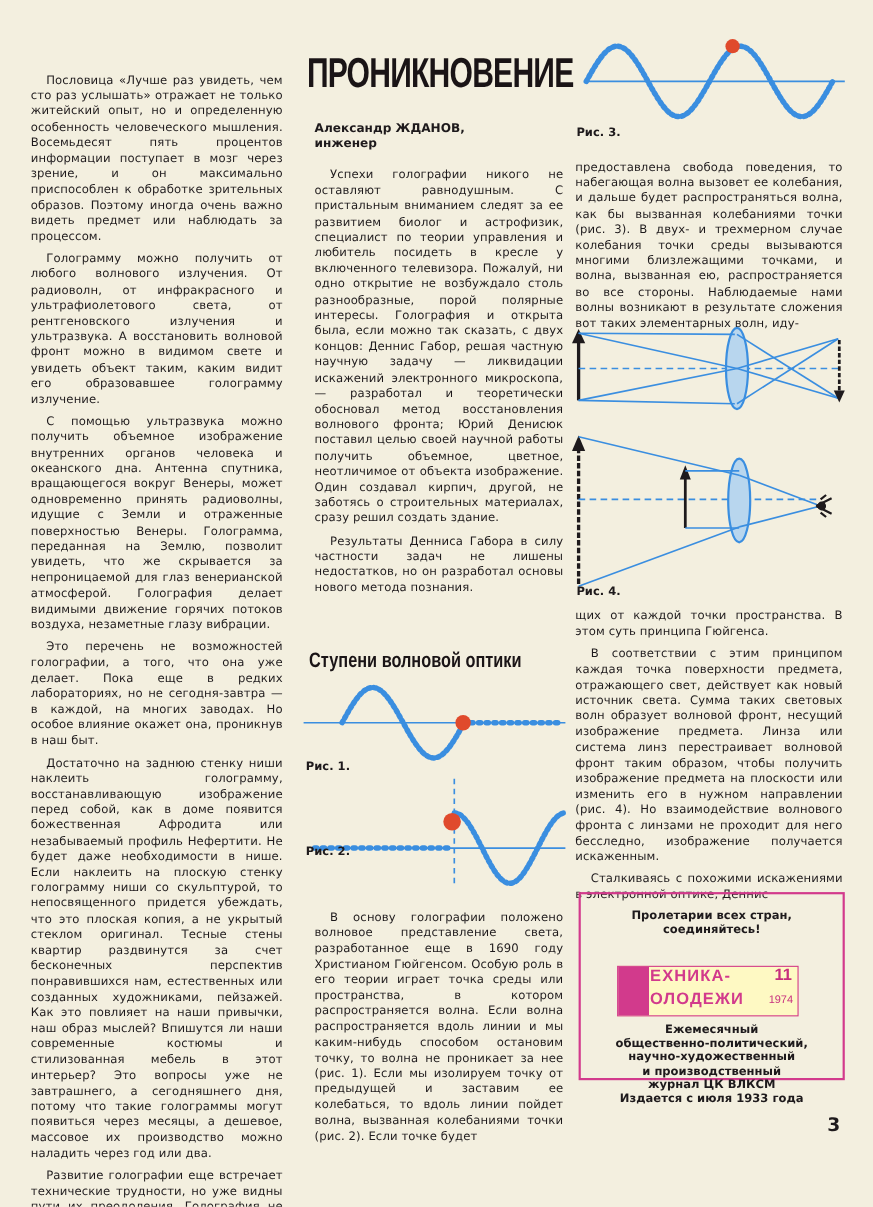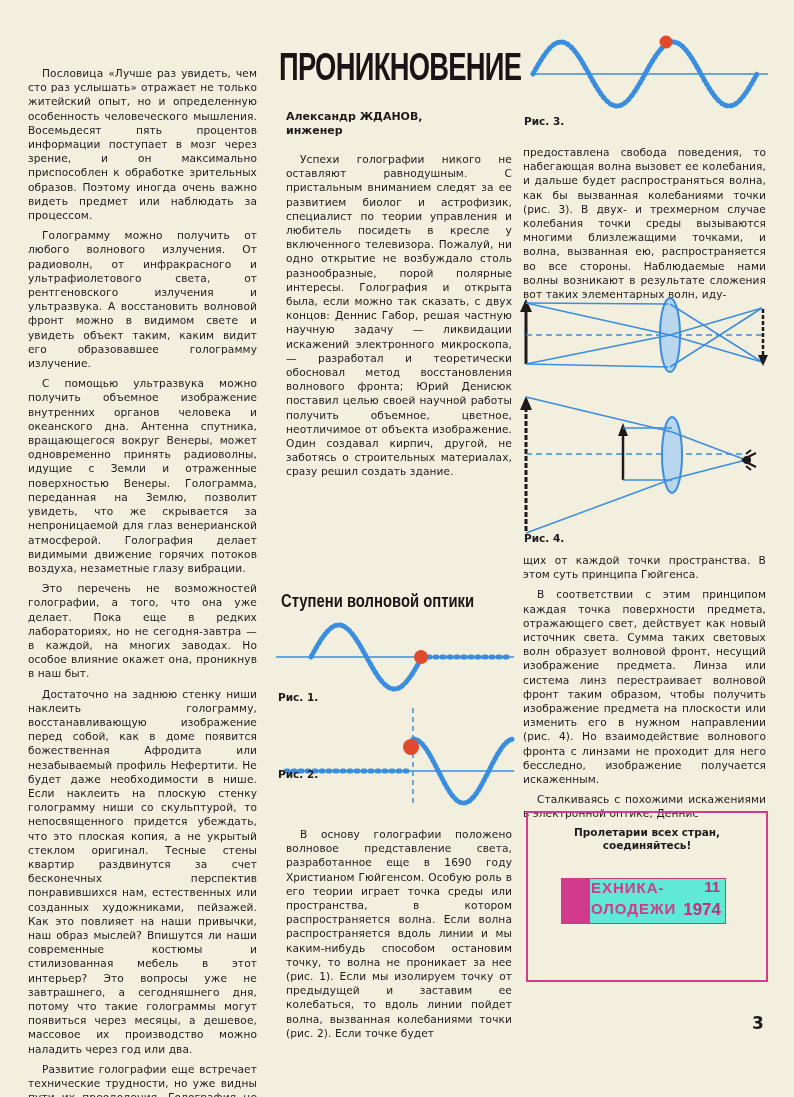--- a/index.html
+++ b/index.html
@@ -30,27 +30,27 @@
     transform:scaleX(0.78); transform-origin:left top; white-space:nowrap; color:#1a1416;
   }
   .caption { position:absolute; font-size:10.5px; font-weight:bold; }
   svg { position:absolute; overflow:visible; }
   .infobox {
     position:absolute; left:526px; top:811px; width:242px; height:171px;
     border:2px solid #d23a8c; box-sizing:border-box; text-align:center;
     font-size:10.5px; font-weight:bold; line-height:12.5px;
   }
   .infobox .slogan { margin-top:13px; }
-  .logo { position:absolute; left:33px; top:65px; width:165px; height:46px; border:1.5px solid #d23a8c; background:#5eead4; box-sizing:border-box; }
+  .logo { position:absolute; left:33px; top:65px; width:165px; height:46px; border:1.5px solid #d23a8c; background:#fef9c3; box-sizing:border-box; }
   .logo .bigT { position:absolute; left:0; top:0; width:28px; height:44px; background:#d23a8c; }
   .logo .row1, .logo .row2 { position:absolute; left:29px; font-family:"Liberation Sans", sans-serif; font-weight:bold; color:#d23a8c; font-size:15px; letter-spacing:1px; white-space:nowrap; }
   .logo .row1 { top:3px; }
   .logo .row2 { top:24px; }
   .logo .num { position:absolute; right:5px; top:2px; font-family:"Liberation Sans", sans-serif; font-weight:bold; font-size:15px; color:#c72e7e; }
-  .logo .year { position:absolute; right:4px; top:25px; font-family:"Liberation Sans", sans-serif; font-size:17px; color:#c72e7e; font-weight:bold; }
+  .logo .year { position:absolute; right:4px; top:25px; font-family:"Liberation Sans", sans-serif; font-size:10px; color:#c72e7e; font-weight:normal; }
   .infobox .desc { position:absolute; left:0; right:0; top:117px; }
   .pagenum { position:absolute; left:752px; top:1013px; font-size:17px; font-weight:bold; }
 </style>
 </head>
 <body>
 
 <div id="col1" class="col">
   <p>Пословица «Лучше раз увидеть, чем сто раз услышать» отражает не только житейский опыт, но и определенную особенность человеческого мышления. Восемьдесят пять процентов информации поступает в мозг через зрение, и он максимально приспособлен к обработке зрительных образов. Поэтому иногда очень важно видеть предмет или наблюдать за процессом.</p>
   <p>Голограмму можно получить от любого волнового излучения. От радиоволн, от инфракрасного и ультрафиолетового света, от рентгеновского излучения и ультразвука. А восстановить волновой фронт можно в видимом свете и увидеть объект таким, каким видит его образовавшее голограмму излучение.</p>
   <p>С помощью ультразвука можно получить объемное изображение внутренних органов человека и океанского дна. Антенна спутника, вращающегося вокруг Венеры, может одновременно принять радиоволны, идущие с Земли и отраженные поверхностью Венеры. Голограмма, переданная на Землю, позволит увидеть, что же скрывается за непроницаемой для глаз венерианской атмосферой. Голография делает видимыми движение горячих потоков воздуха, незаметные глазу вибрации.</p>
@@ -61,20 +61,21 @@
 </div>
 
 <div class="title">ПРОНИКНОВЕНИЕ</div>
 <div class="author">
   <div>Александр ЖДАНОВ,</div>
   <div class="role">инженер</div>
 </div>
 
 <div id="col2" class="col">
   <p>Успехи голографии никого не оставляют равнодушным. С пристальным вниманием следят за ее развитием биолог и астрофизик, специалист по теории управления и любитель посидеть в кресле у включенного телевизора. Пожалуй, ни одно открытие не возбуждало столь разнообразные, порой полярные интересы. Голография и открыта была, если можно так сказать, с двух концов: Деннис Габор, решая частную научную задачу — ликвидации искажений электронного микроскопа, — разработал и теоретически обосновал метод восстановления волнового фронта; Юрий Денисюк поставил целью своей научной работы получить объемное, цветное, неотличимое от объекта изображение. Один создавал кирпич, другой, не заботясь о строительных материалах, сразу решил создать здание.</p>
+  <p>Результаты Денниса Габора в силу частности задач не лишены недостатков, но он разработал основы нового метода познания.</p>
 </div>
 
 <div class="subtitle">Ступени волновой оптики</div>
 
 <svg style="left:276px;top:620px;" width="240" height="95">
   <line x1="0" y1="37" x2="238" y2="37" stroke="#3a8ee0" stroke-width="1.5"></line>
   <path id="f1wave" fill="none" stroke="#3a8ee0" stroke-width="5" stroke-dasharray="2 3" stroke-linecap="round" d="M35.0 37.0 L36.0 35.2 L37.0 33.4 L38.0 31.6 L39.0 29.8 L40.0 28.1 L41.0 26.3 L42.0 24.6 L43.0 23.0 L44.0 21.4 L45.0 19.8 L46.0 18.3 L47.0 16.9 L48.0 15.5 L49.0 14.2 L50.0 13.0 L51.0 11.8 L52.0 10.7 L53.0 9.8 L54.0 8.8 L55.0 8.0 L56.0 7.3 L57.0 6.7 L58.0 6.1 L59.0 5.7 L60.0 5.4 L61.0 5.2 L62.0 5.0 L63.0 5.0 L64.0 5.1 L65.0 5.3 L66.0 5.5 L67.0 5.9 L68.0 6.4 L69.0 7.0 L70.0 7.7 L71.0 8.4 L72.0 9.3 L73.0 10.2 L74.0 11.3 L75.0 12.4 L76.0 13.6 L77.0 14.9 L78.0 16.2 L79.0 17.6 L80.0 19.1 L81.0 20.6 L82.0 22.2 L83.0 23.8 L84.0 25.5 L85.0 27.2 L86.0 28.9 L87.0 30.7 L88.0 32.5 L89.0 34.3 L90.0 36.1 L91.0 37.9 L92.0 39.7 L93.0 41.5 L94.0 43.3 L95.0 45.1 L96.0 46.8 L97.0 48.5 L98.0 50.2 L99.0 51.8 L100.0 53.4 L101.0 54.9 L102.0 56.4 L103.0 57.8 L104.0 59.1 L105.0 60.4 L106.0 61.6 L107.0 62.7 L108.0 63.8 L109.0 64.7 L110.0 65.6 L111.0 66.3 L112.0 67.0 L113.0 67.6 L114.0 68.1 L115.0 68.5 L116.0 68.7 L117.0 68.9 L118.0 69.0 L119.0 69.0 L120.0 68.8 L121.0 68.6 L122.0 68.3 L123.0 67.9 L124.0 67.3 L125.0 66.7 L126.0 66.0 L127.0 65.2 L128.0 64.2 L129.0 63.3 L130.0 62.2 L131.0 61.0 L132.0 59.8 L133.0 58.5 L134.0 57.1 L135.0 55.7 L136.0 54.2 L137.0 52.6 L138.0 51.0 L139.0 49.4 L140.0 47.7 L141.0 45.9 L142.0 44.2 L143.0 42.4 L144.0 40.6 L145.0 38.8 L146.0 37.0"></path>
   <path id="f1tail" fill="none" stroke="#3a8ee0" stroke-width="5" stroke-dasharray="2 5" stroke-linecap="round" d="M152 37 L236 37"></path>
   <circle cx="145" cy="37" r="7" fill="#e04a2c"></circle>
 </svg>
@@ -155,15 +156,23 @@
     <div>Пролетарии всех стран,</div>
     <div>соединяйтесь!</div>
   </div>
   <div class="logo">
     <div class="bigT"></div>
     <div class="row1">ЕХНИКА-</div>
     <div class="row2">ОЛОДЕЖИ</div>
     <div class="num">11</div>
     <div class="year">1974</div>
   </div>
+  <div class="desc">
+    <div>Ежемесячный</div>
+    <div>общественно-политический,</div>
+    <div>научно-художественный</div>
+    <div>и производственный</div>
+    <div>журнал ЦК ВЛКСМ</div>
+    <div>Издается с июля 1933 года</div>
+  </div>
 </div>
 
 <div class="pagenum">3</div>
 
 </body></html>

